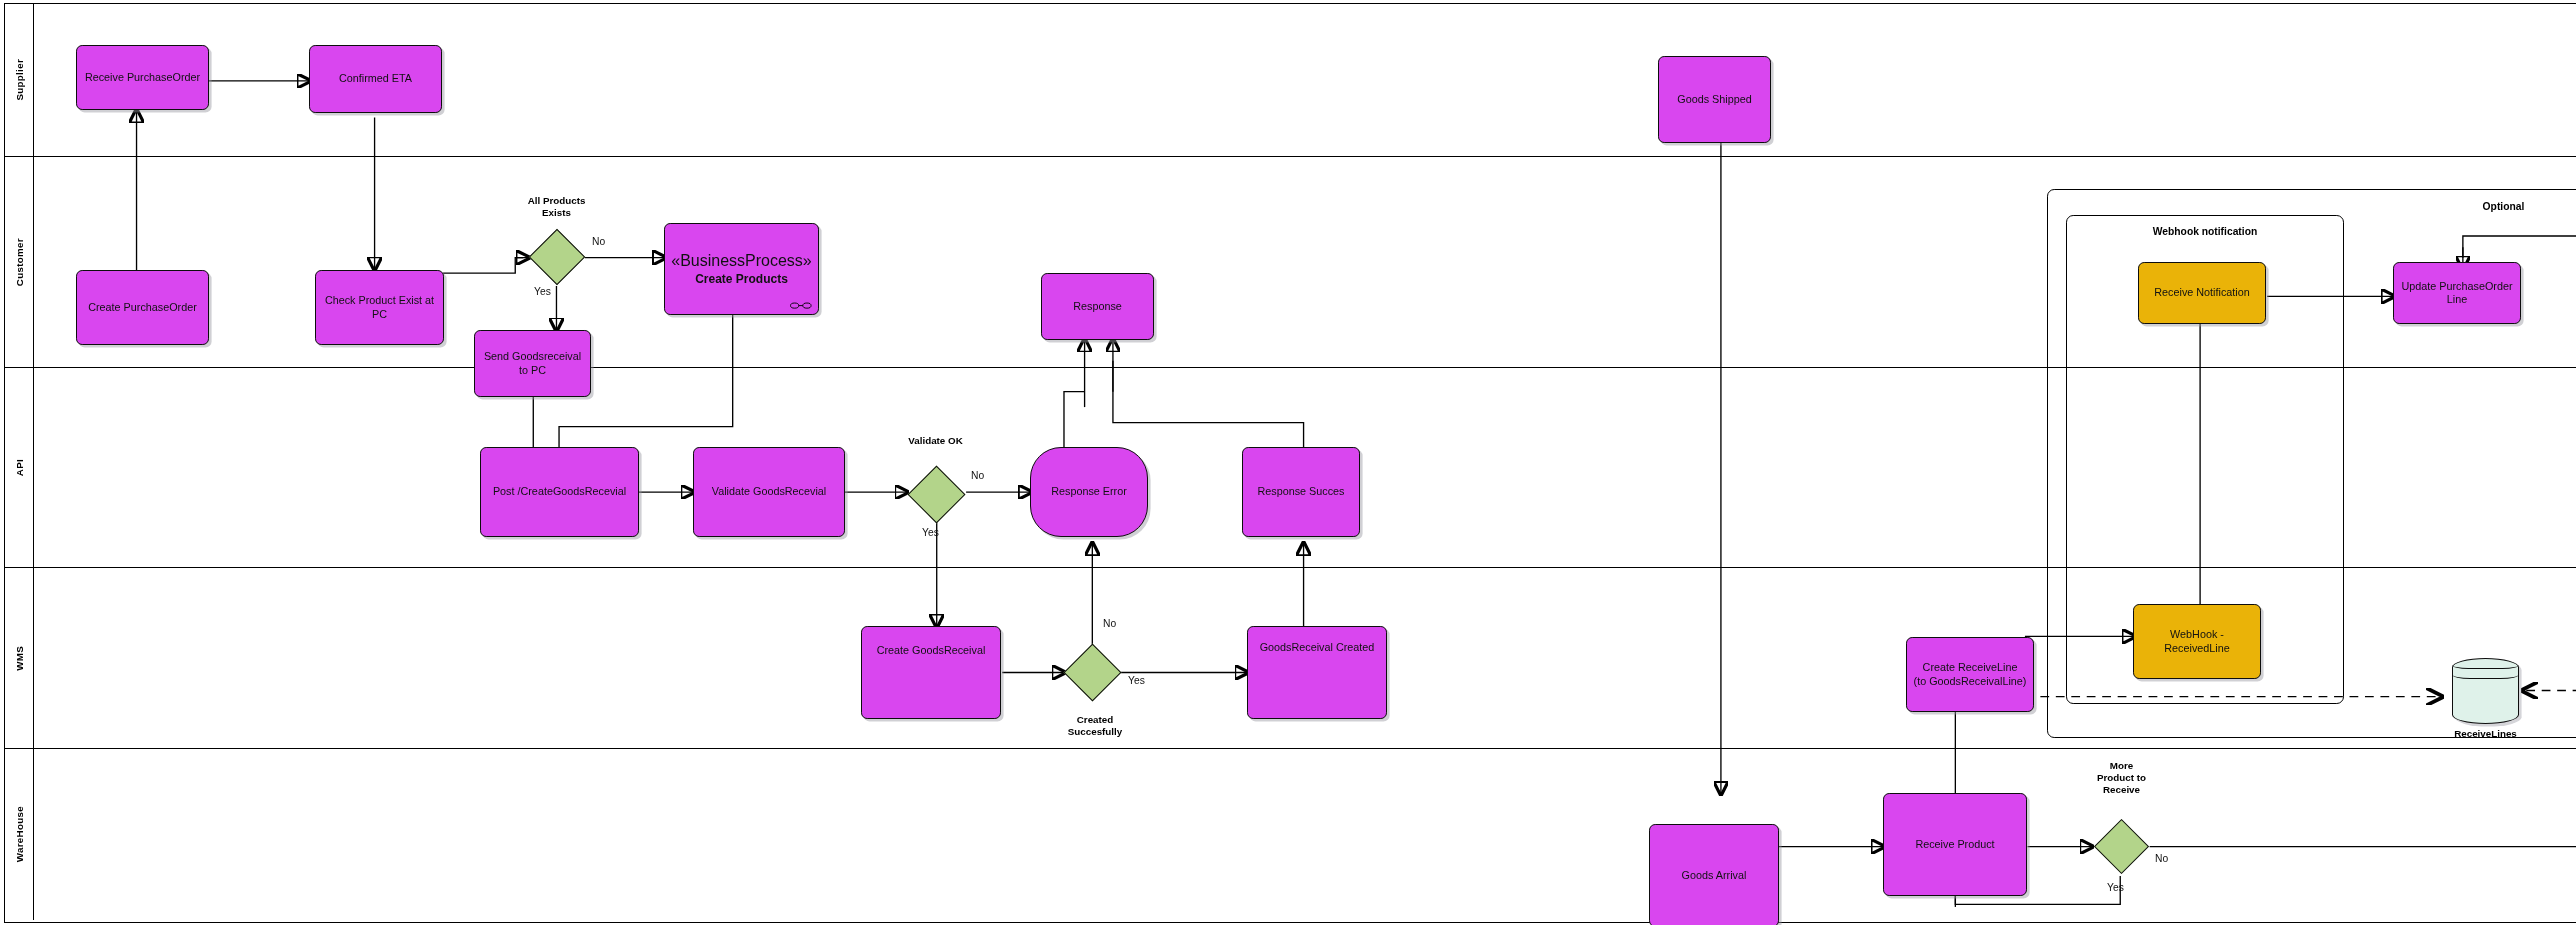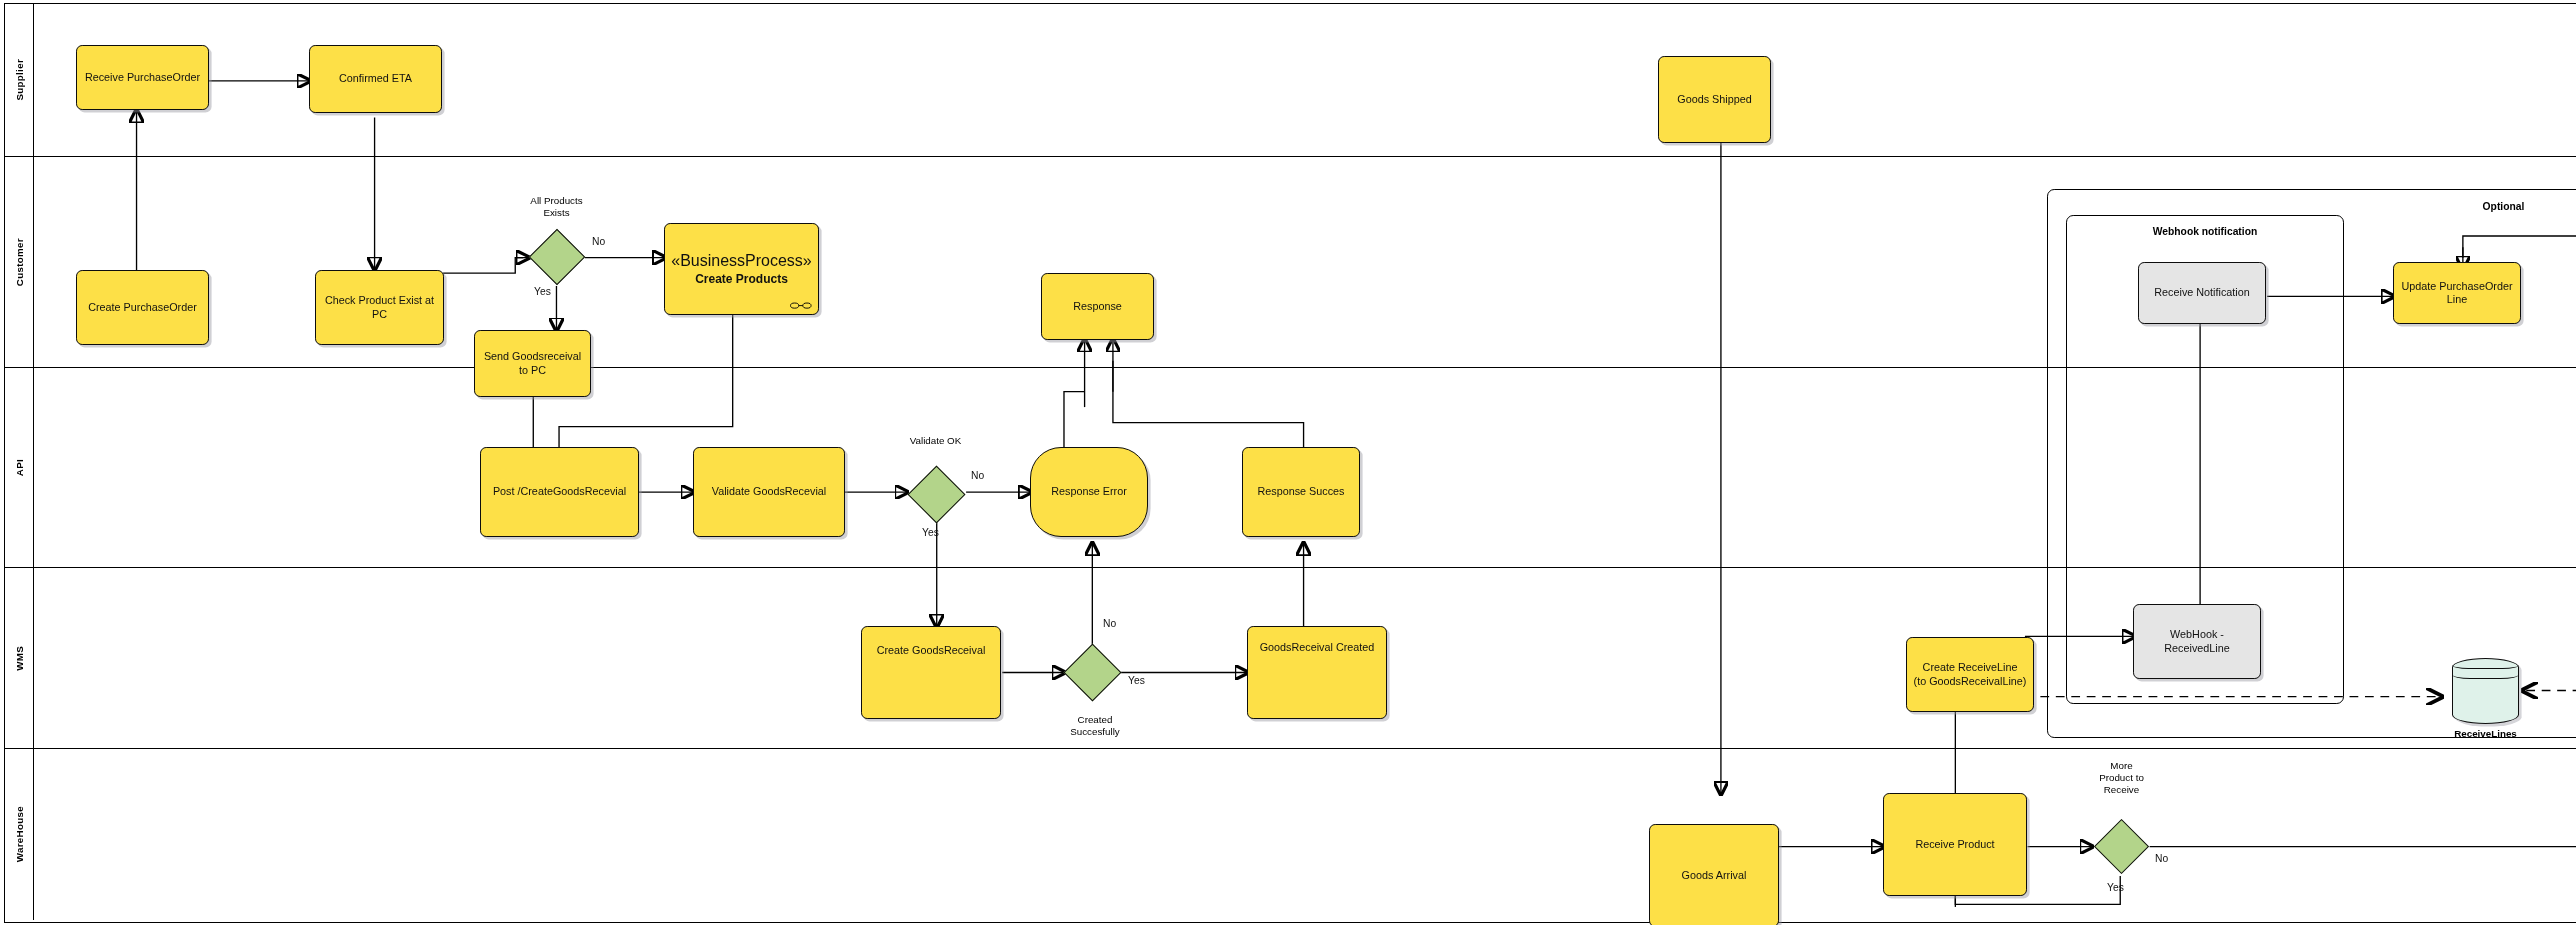--- a/index.html
+++ b/index.html
@@ -11,35 +11,35 @@
   .pool{position:absolute;left:4.1px;top:3.1px;width:3776px;height:920px;border:1.5px solid #000;box-sizing:border-box;}
   .lane{position:absolute;left:0;box-sizing:border-box;border-bottom:1.5px solid #000;width:100%;}
   .lane.last{border-bottom:none;}
   .lane-label{position:absolute;left:0;top:0;width:29px;height:100%;
       display:flex;align-items:center;justify-content:center;box-sizing:border-box;
       border-right:1px solid #000;}
   .lane-label span{writing-mode:vertical-rl;transform:rotate(180deg);
       font-weight:bold;font-size:9.8px;letter-spacing:0.3px;color:#000;white-space:nowrap;}
 
   
-  .task{position:absolute;box-sizing:border-box;background:#fde047;border:1.3px solid #0d0d0d;
+  .task{position:absolute;box-sizing:border-box;background:#d946ef;border:1.3px solid #0d0d0d;
       border-radius:6.2px;display:flex;align-items:center;justify-content:center;text-align:center;
       font-size:10.8px;line-height:1.22;color:#111;padding:2.1px 4.1px;
       box-shadow:2.6px 2.6px 0 rgba(150,150,160,.45);z-index:5;}
-  .task.green{background:#e5e5e5;justify-content:center;}
+  .task.green{background:#eab308;justify-content:center;}
   .task.sub{justify-content:center;}
   .task .stereo{display:block;font-size:16px;color:#111;}
   .task .bold{display:block;font-weight:bold;font-size:12px;}
   .sub-mark{position:absolute;right:6.2px;bottom:5.2px;width:21.6px;height:7.2px;}
 
   
   .gw{position:absolute;z-index:6;}
   .gw .d{width:100%;height:100%;background:#b3d48a;border:1.3px solid #0d0d0d;
       transform:rotate(45deg);box-sizing:border-box;}
-  .gw-label{position:absolute;font-weight:normal;font-size:9.8px;text-align:center;
+  .gw-label{position:absolute;font-weight:bold;font-size:9.8px;text-align:center;
       color:#000;line-height:1.25;z-index:7;}
 
   
   .ds{position:absolute;z-index:5;}
   .ds .cyl{width:100%;height:100%;background:#dff2ea;border:1.3px solid #0d0d0d;
       border-radius:50%/9.3px;box-sizing:border-box;box-shadow:2.6px 2.6px 0 rgba(150,150,160,.4);}
   .ds .band{position:absolute;left:0;width:100%;height:8.2px;border-bottom:1.3px solid #0d0d0d;
       border-radius:50%/100%;box-sizing:border-box;}
   .ds-label{position:absolute;font-weight:bold;font-size:9.8px;text-align:center;color:#000;}
 

